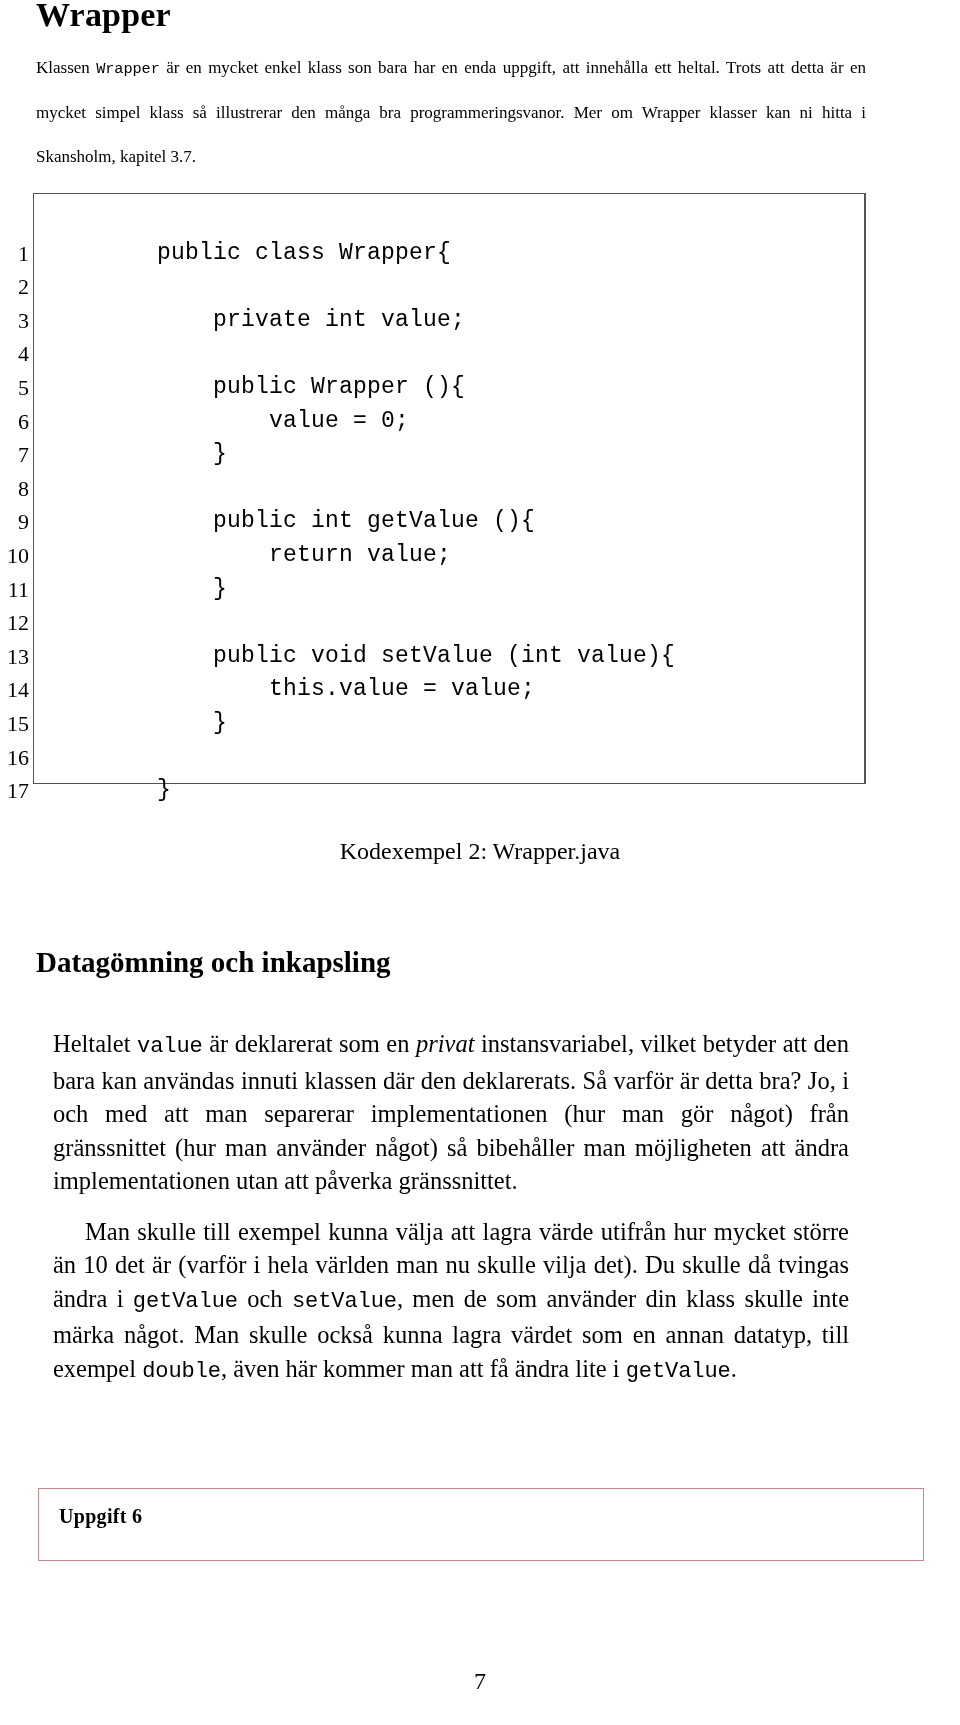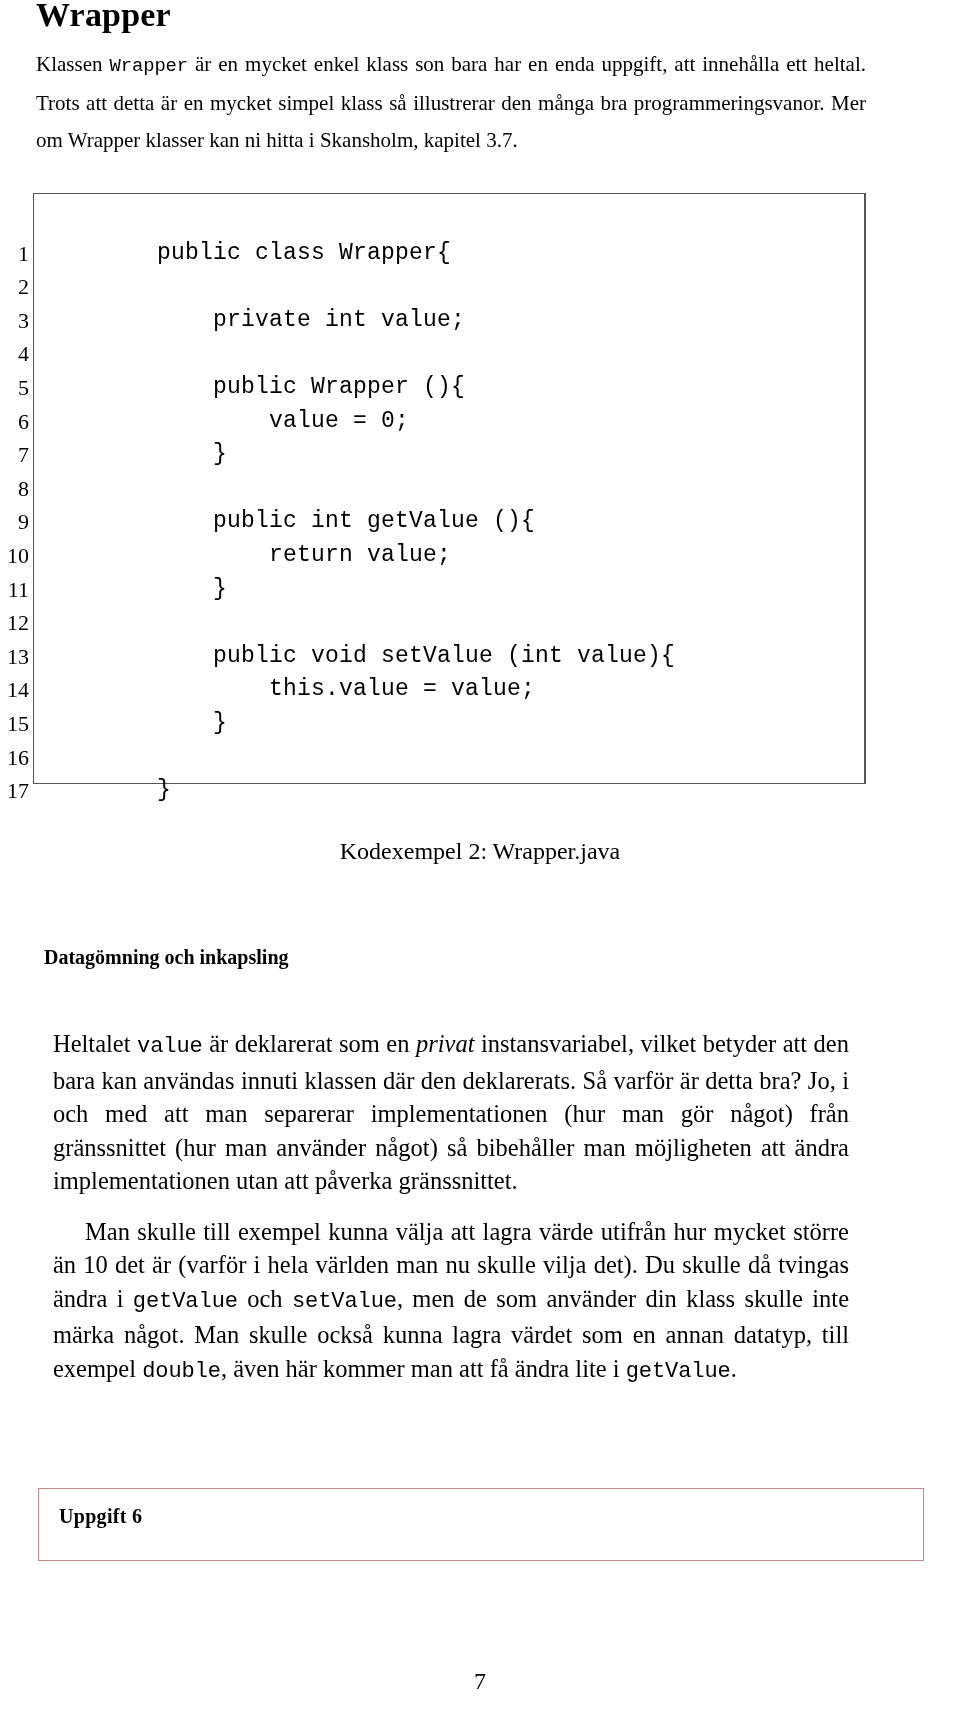--- a/index.html
+++ b/index.html
@@ -32,22 +32,22 @@
     font-weight: bold;
     letter-spacing: 0.2px;
   }
 
   
   .intro {
     position: absolute;
     left: 36px;
     top: 46px;
     width: 830px;
-    font-size: 21px;
-    line-height: 37px;
+    font-size: 17px;
+    line-height: 44px;
     text-align: justify;
     text-justify: inter-word;
   }
   .mono {
     font-family: "Liberation Mono", "DejaVu Sans Mono", monospace;
     font-size: 0.90em;
     letter-spacing: -0.1px;
   }
   .ital { font-style: italic; }
 
@@ -93,23 +93,23 @@
     left: 0;
     top: 838px;
     width: 960px;
     text-align: center;
     font-size: 24px;
   }
 
   
   .section-heading {
     position: absolute;
-    left: 44px;
+    left: 36px;
     top: 946px;
-    font-size: 20px;
+    font-size: 29px;
     font-weight: bold;
   }
 
   
   .body-block {
     position: absolute;
     left: 36px;
     top: 1010px;
     width: 830px;
     font-size: 24.5px;

